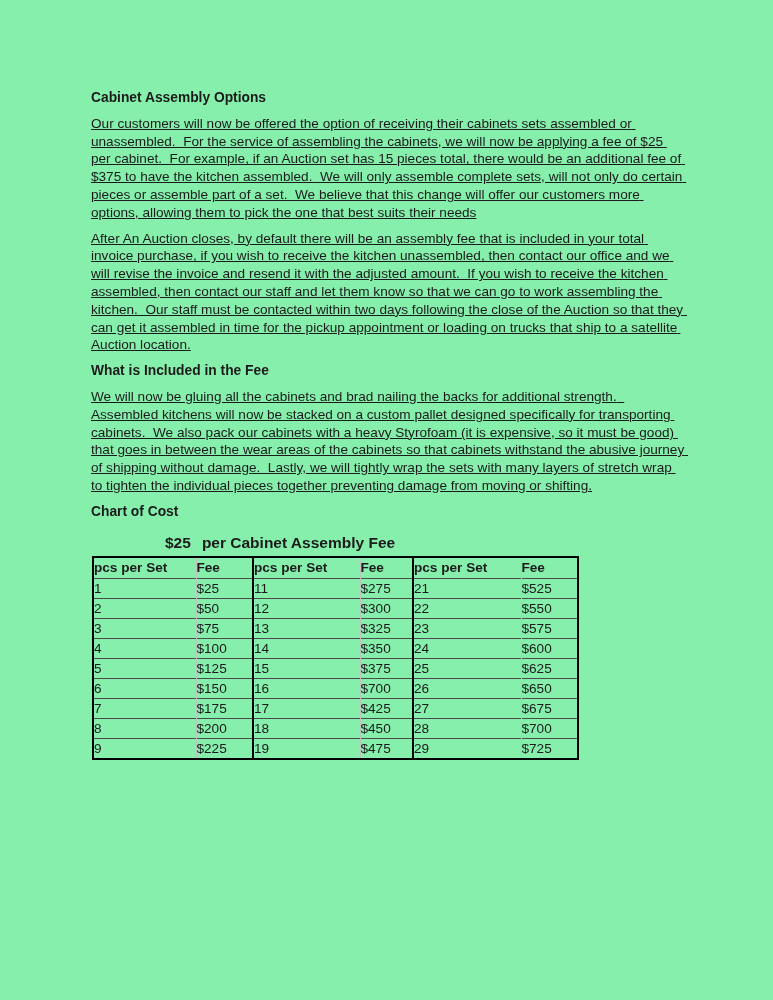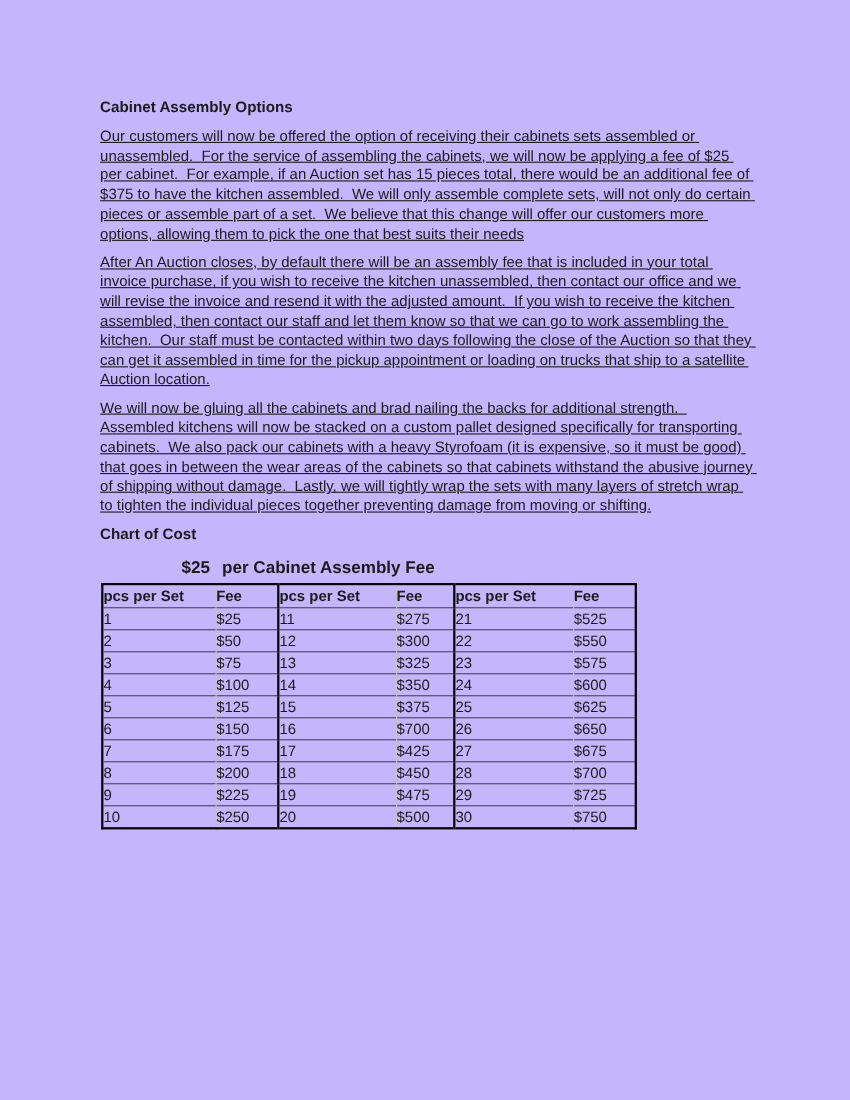--- a/index.html
+++ b/index.html
@@ -1,21 +1,21 @@
 <!DOCTYPE html>
 <html><head>
 <meta charset="utf-8">
 <style>
   html, body { margin: 0; padding: 0; background: #ffffff; }
   .page {
     position: relative;
     width: 773px;
     height: 1000px;
     box-sizing: border-box;
-    background: #c4b5fd;
+    background: #86efac;
     padding: 89px 88px 0 91px;
     font-family: "Liberation Sans", sans-serif;
     color: #1b1b1b;
     overflow: hidden;
   }
   .doc h2 {
     font-size: 13.8px;
     font-weight: bold;
     line-height: 17.8px;
     margin: 0 0 8px 0;
@@ -62,20 +62,21 @@
 </head>
 <body>
 
 <div class="page doc">
 
   <h2>Cabinet Assembly Options</h2>
   <p>Our customers will now be offered the option of receiving their cabinets sets assembled or unassembled.  For the service of assembling the cabinets, we will now be applying a fee of $25 per cabinet.  For example, if an Auction set has 15 pieces total, there would be an additional fee of $375 to have the kitchen assembled.  We will only assemble complete sets, will not only do certain pieces or assemble part of a set.  We believe that this change will offer our customers more options, allowing them to pick the one that best suits their needs</p>
 
   <p>After An Auction closes, by default there will be an assembly fee that is included in your total invoice purchase, if you wish to receive the kitchen unassembled, then contact our office and we will revise the invoice and resend it with the adjusted amount.  If you wish to receive the kitchen assembled, then contact our staff and let them know so that we can go to work assembling the kitchen.  Our staff must be contacted within two days following the close of the Auction so that they can get it assembled in time for the pickup appointment or loading on trucks that ship to a satellite Auction location.</p>
 
+  <h2>What is Included in the Fee</h2>
   <p>We will now be gluing all the cabinets and brad nailing the backs for additional strength.  Assembled kitchens will now be stacked on a custom pallet designed specifically for transporting cabinets.  We also pack our cabinets with a heavy Styrofoam (it is expensive, so it must be good) that goes in between the wear areas of the cabinets so that cabinets withstand the abusive journey of shipping without damage.  Lastly, we will tightly wrap the sets with many layers of stretch wrap to tighten the individual pieces together preventing damage from moving or shifting.</p>
 
   <h2>Chart of Cost</h2>
 
   <div class="table-title">
     <span class="title-amount">$25</span><span class="title-text">per Cabinet Assembly Fee</span>
   </div>
 
   <table class="fee-table">
     <colgroup>
@@ -162,24 +163,16 @@
           <td class="fee">$700</td>
         </tr>
         <tr>
           <td class="pcs">9</td>
           <td class="fee">$225</td>
           <td class="pcs group">19</td>
           <td class="fee">$475</td>
           <td class="pcs group">29</td>
           <td class="fee">$725</td>
         </tr>
-        <tr>
-          <td class="pcs">10</td>
-          <td class="fee">$250</td>
-          <td class="pcs group">20</td>
-          <td class="fee">$500</td>
-          <td class="pcs group">30</td>
-          <td class="fee">$750</td>
-        </tr>
       </tbody>
   </table>
 
 </div>
 
 </body></html>

